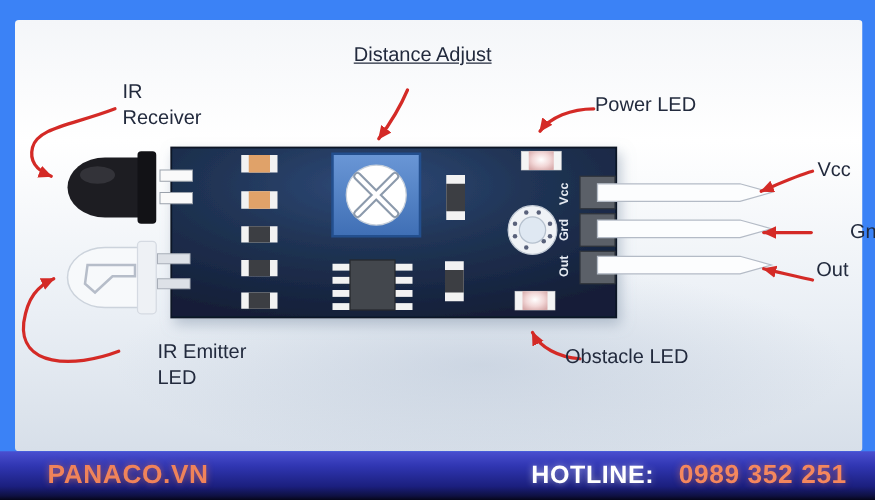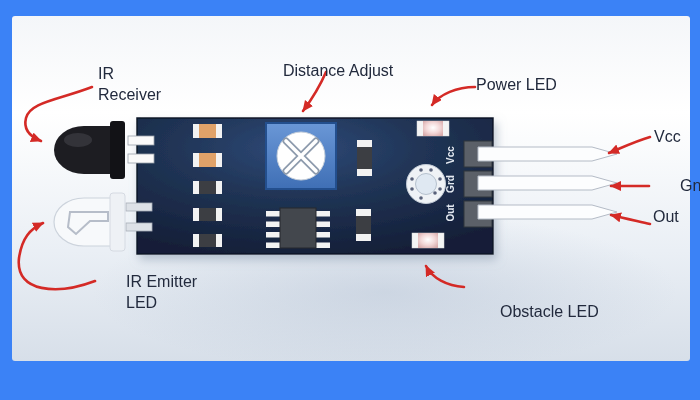--- a/index.html
+++ b/index.html
@@ -174,22 +174,27 @@
       <path d="M650,137 C636,141 621,148 609,153" marker-end="url(#ah)"></path>
       <path d="M649,186 L611,186" marker-end="url(#ah)"></path>
       <path d="M650,224 C637,221 623,218 611,215" marker-end="url(#ah)"></path>
       <path d="M464,287 C447,286 432,278 426,266" marker-end="url(#ah)"></path>
       <path d="M95,281 C58,295 15,293 19,258 C22,238 30,229 43,223" marker-end="url(#ah)"></path>
     </g>
   </svg>
 
   <div class="lbl" style="left:98px;top:63px;">IR
 Receiver</div>
-  <div class="lbl" style="left:283px;top:60px;">Distance Adjust</div>
+  <div class="lbl" style="left:283px;top:34px;text-decoration:underline;">Distance Adjust</div>
   <div class="lbl" style="left:476px;top:74px;text-align:center;">Power LED</div>
   <div class="lbl" style="left:654px;top:126px;">Vcc</div>
   <div class="lbl" style="left:680px;top:175px;">Gnd</div>
   <div class="lbl" style="left:653px;top:206px;">Out</div>
-  <div class="lbl" style="left:500px;top:275px;margin-top:26px;">Obstacle LED</div>
+  <div class="lbl" style="left:452px;top:275px;">Obstacle LED</div>
   <div class="lbl" style="left:97px;top:271px;margin-left:29px;">IR Emitter
 LED</div>
 
+  <div class="footer">
+    <span class="brand">PANACO.VN</span>
+    <span class="hotline-label">HOTLINE:</span>
+    <span class="hotline-number">0989 352 251</span>
+  </div>
 </div>
 
 </body></html>

